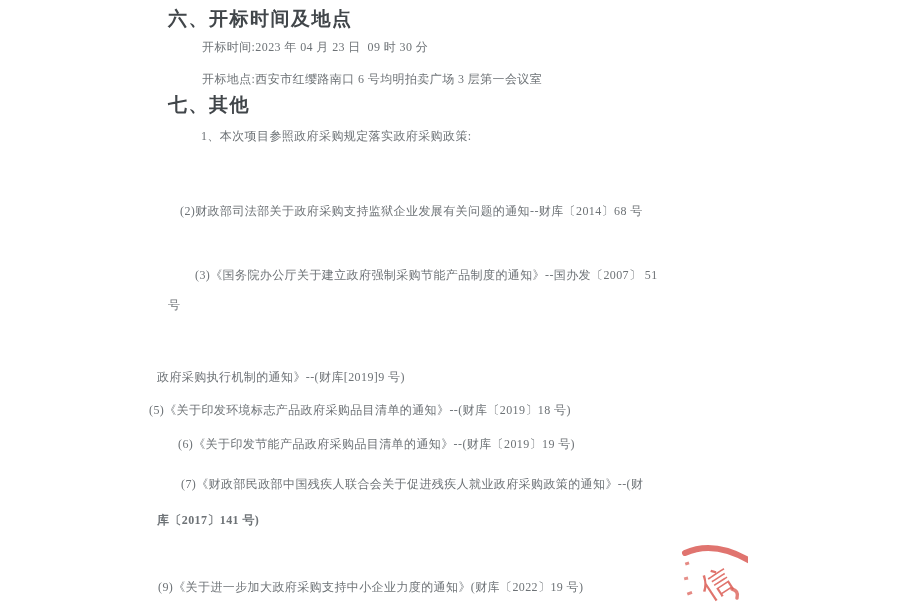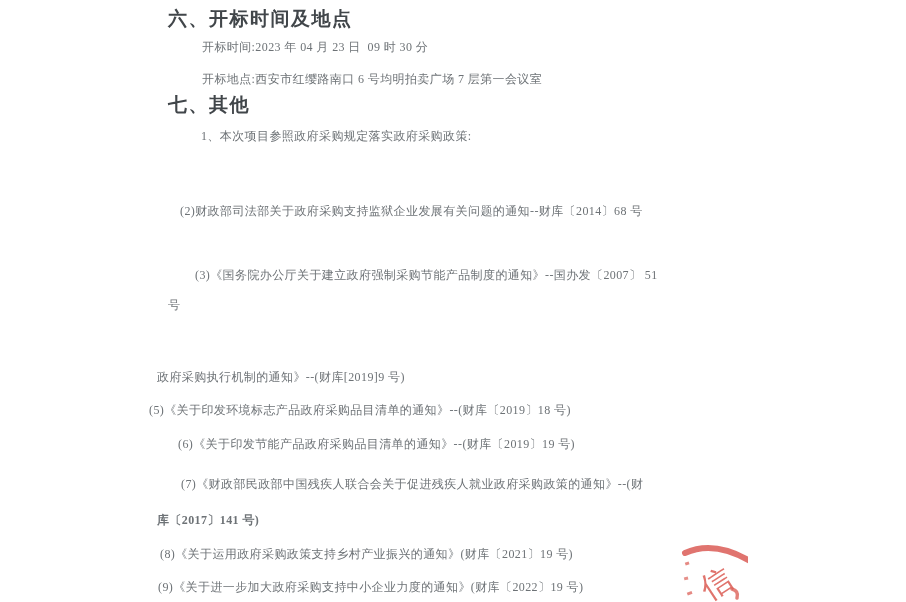--- a/index.html
+++ b/index.html
@@ -48,21 +48,21 @@
 </style>
 </head>
 <body>
 
 <div class="page">
 
   <div class="heading" style="left:168px; top:8px;">六、开标时间及地点</div>
 
   <div class="line" style="left:202px; top:37px;">开标时间:2023 年 04 月 23 日  09 时 30 分</div>
 
-  <div class="line" style="left:202px; top:69px;">开标地点:西安市红缨路南口 6 号均明拍卖广场 7 层第一会议室</div>
+  <div class="line" style="left:202px; top:69px;">开标地点:西安市红缨路南口 6 号均明拍卖广场 3 层第一会议室</div>
 
   <div class="heading" style="left:168px; top:94px;">七、其他</div>
 
   <div class="line" style="left:201px; top:126px;">1、本次项目参照政府采购规定落实政府采购政策:</div>
 
 
   <div class="line" style="left:180px; top:201px;">(2)财政部司法部关于政府采购支持监狱企业发展有关问题的通知--财库〔2014〕68 号</div>
 
   <div class="line" style="left:195px; top:265px;">(3)《国务院办公厅关于建立政府强制采购节能产品制度的通知》--国办发〔2007〕 51</div>
 
@@ -72,21 +72,20 @@
   <div class="line" style="left:157px; top:367px;">政府采购执行机制的通知》--(财库[2019]9 号)</div>
 
   <div class="line" style="left:149px; top:400px;">(5)《关于印发环境标志产品政府采购品目清单的通知》--(财库〔2019〕18 号)</div>
 
   <div class="line" style="left:178px; top:434px;">(6)《关于印发节能产品政府采购品目清单的通知》--(财库〔2019〕19 号)</div>
 
   <div class="line" style="left:181px; top:474px;">(7)《财政部民政部中国残疾人联合会关于促进残疾人就业政府采购政策的通知》--(财</div>
 
   <div class="line" style="left:157px; top:510px;font-weight:bold;">库〔2017〕141 号)</div>
 
-  <div class="line" style="left:160px; top:544px;">(8)《关于运用政府采购政策支持乡村产业振兴的通知》(财库〔2021〕19 号)</div>
 
   <div class="line" style="left:158px; top:577px;">(9)《关于进一步加大政府采购支持中小企业力度的通知》(财库〔2022〕19 号)</div>
 
   <div class="stamp">
     <svg width="90" height="85" viewBox="0 0 90 85">
 
       <path d="M 27 36 Q 56 23 92 44" fill="none" stroke="#d9564f" stroke-width="6" stroke-linecap="round" opacity="0.82"></path>
 
       <rect x="27" y="45" width="4" height="3" fill="#dc6159" opacity="0.75" transform="rotate(-18 29 46)"></rect>
       <rect x="26" y="60" width="4" height="3" fill="#dc6159" opacity="0.7" transform="rotate(-12 28 61)"></rect>

